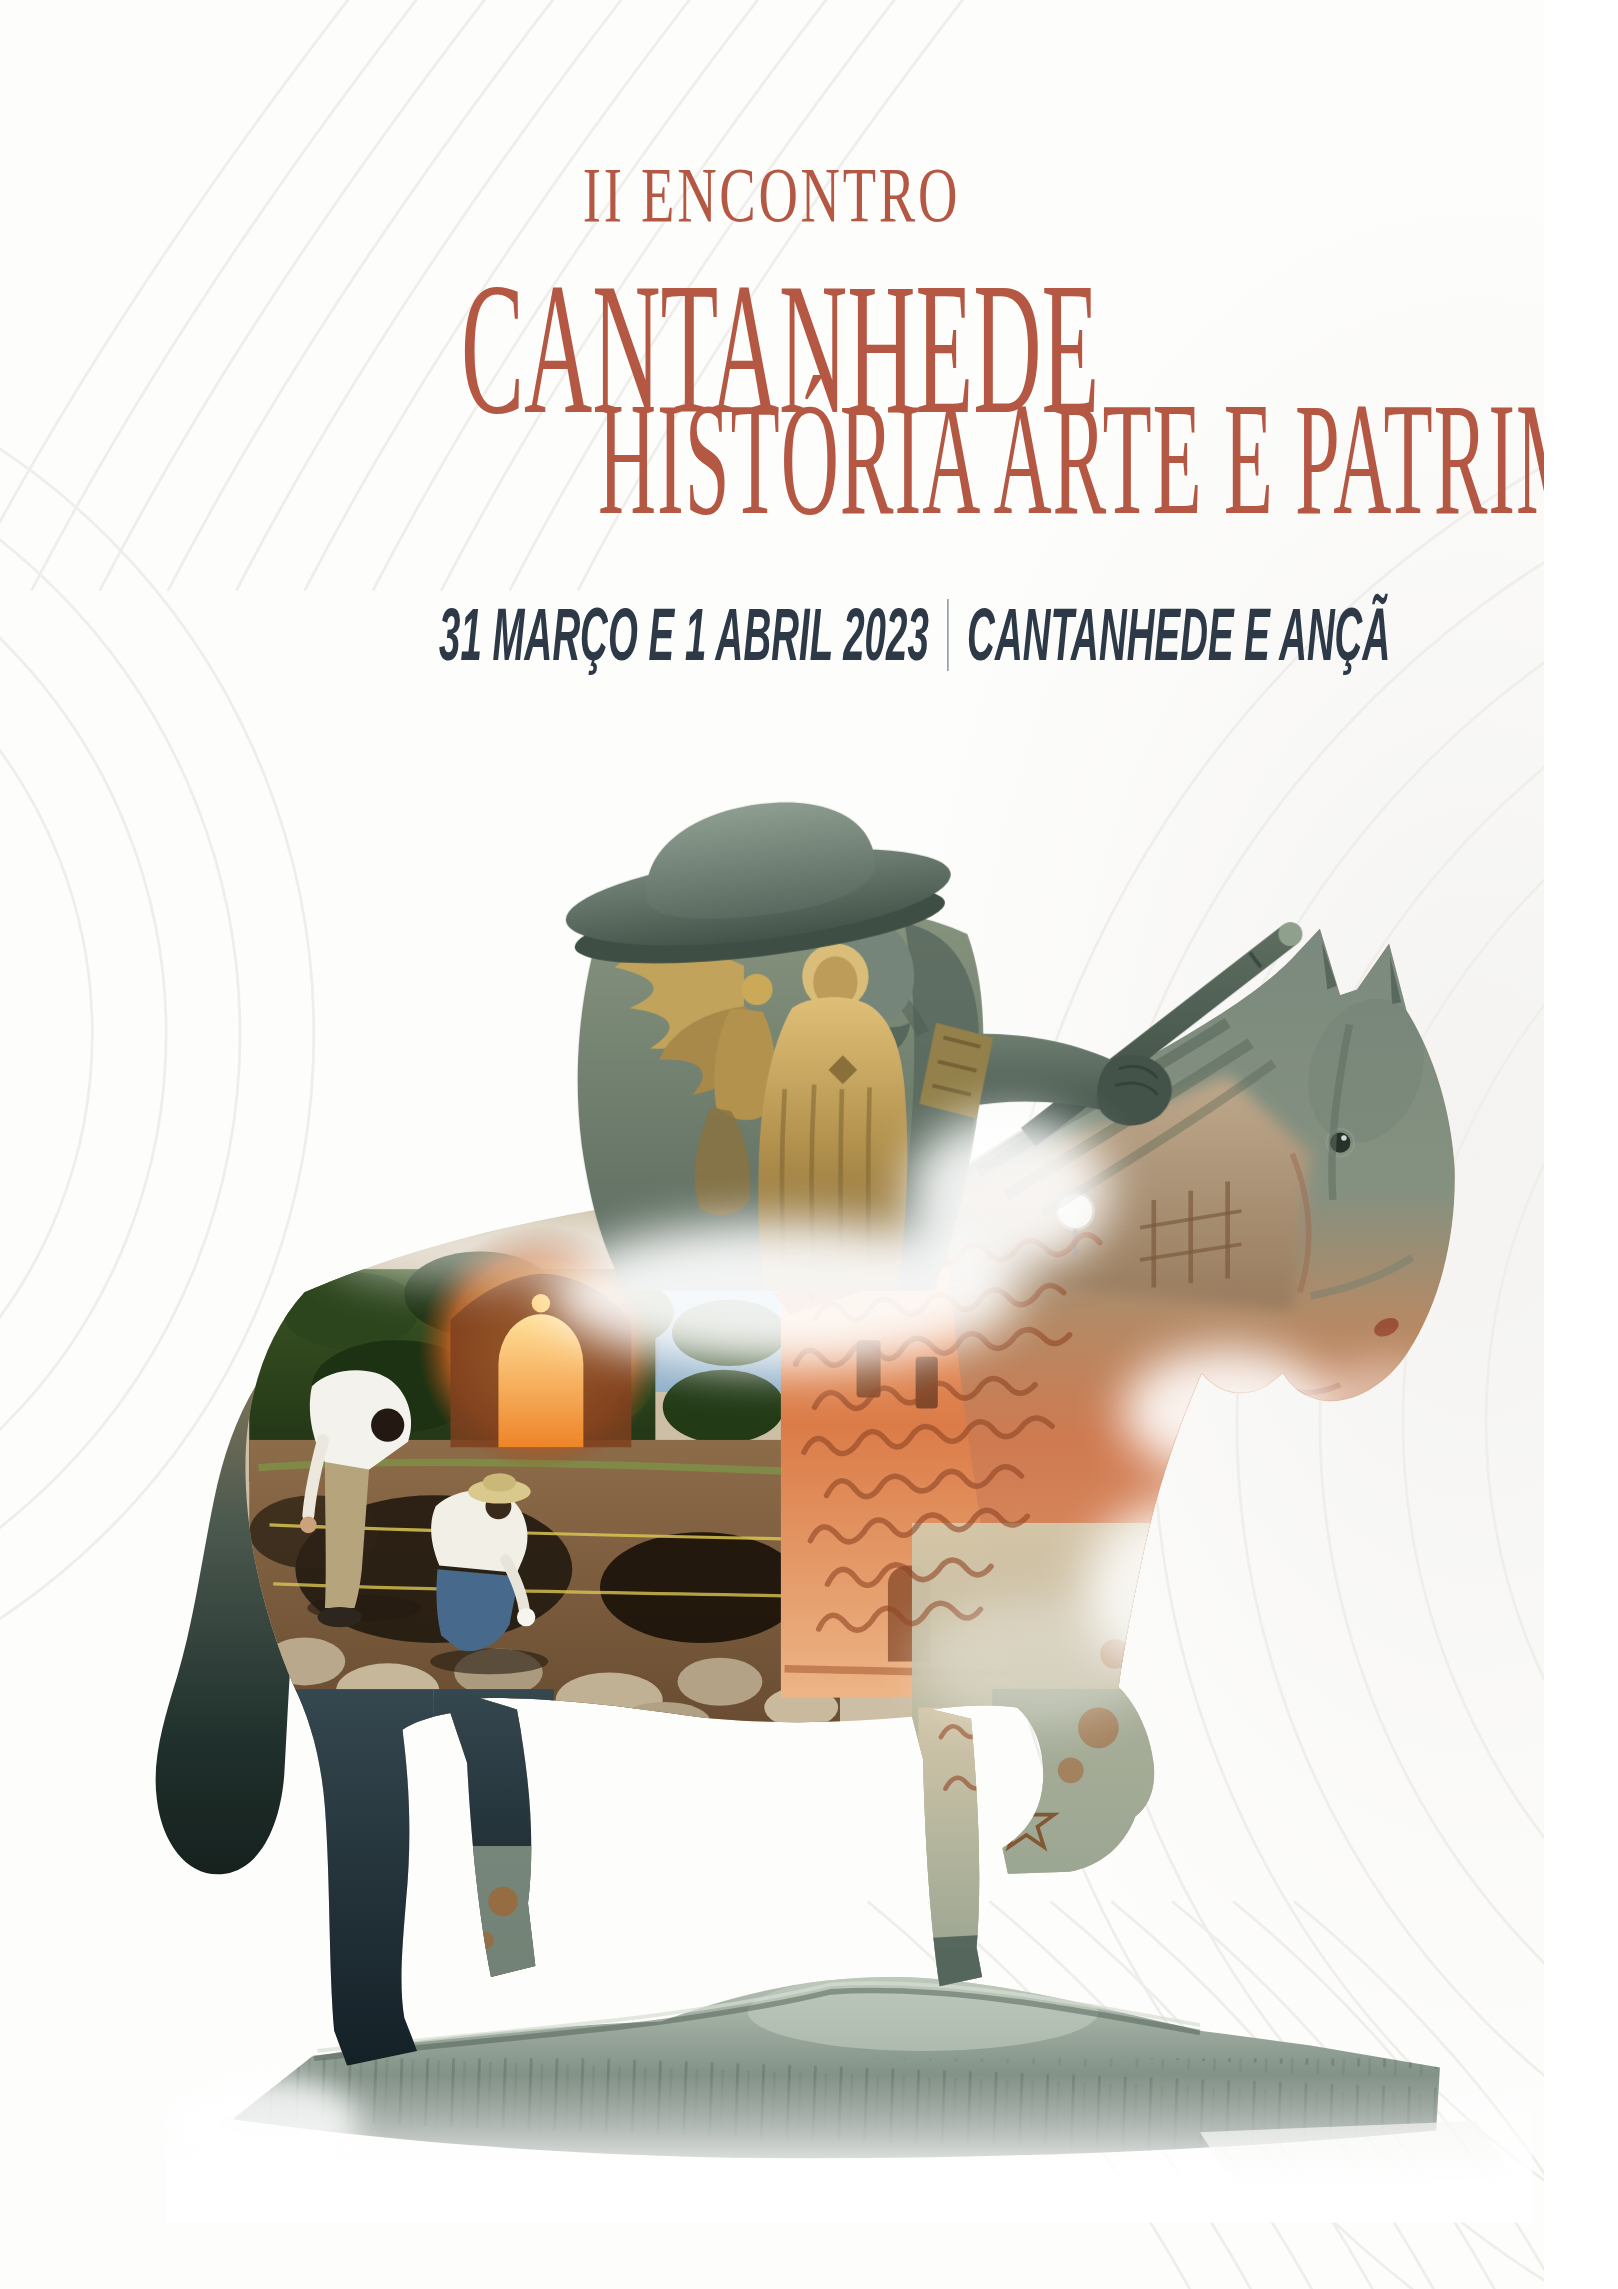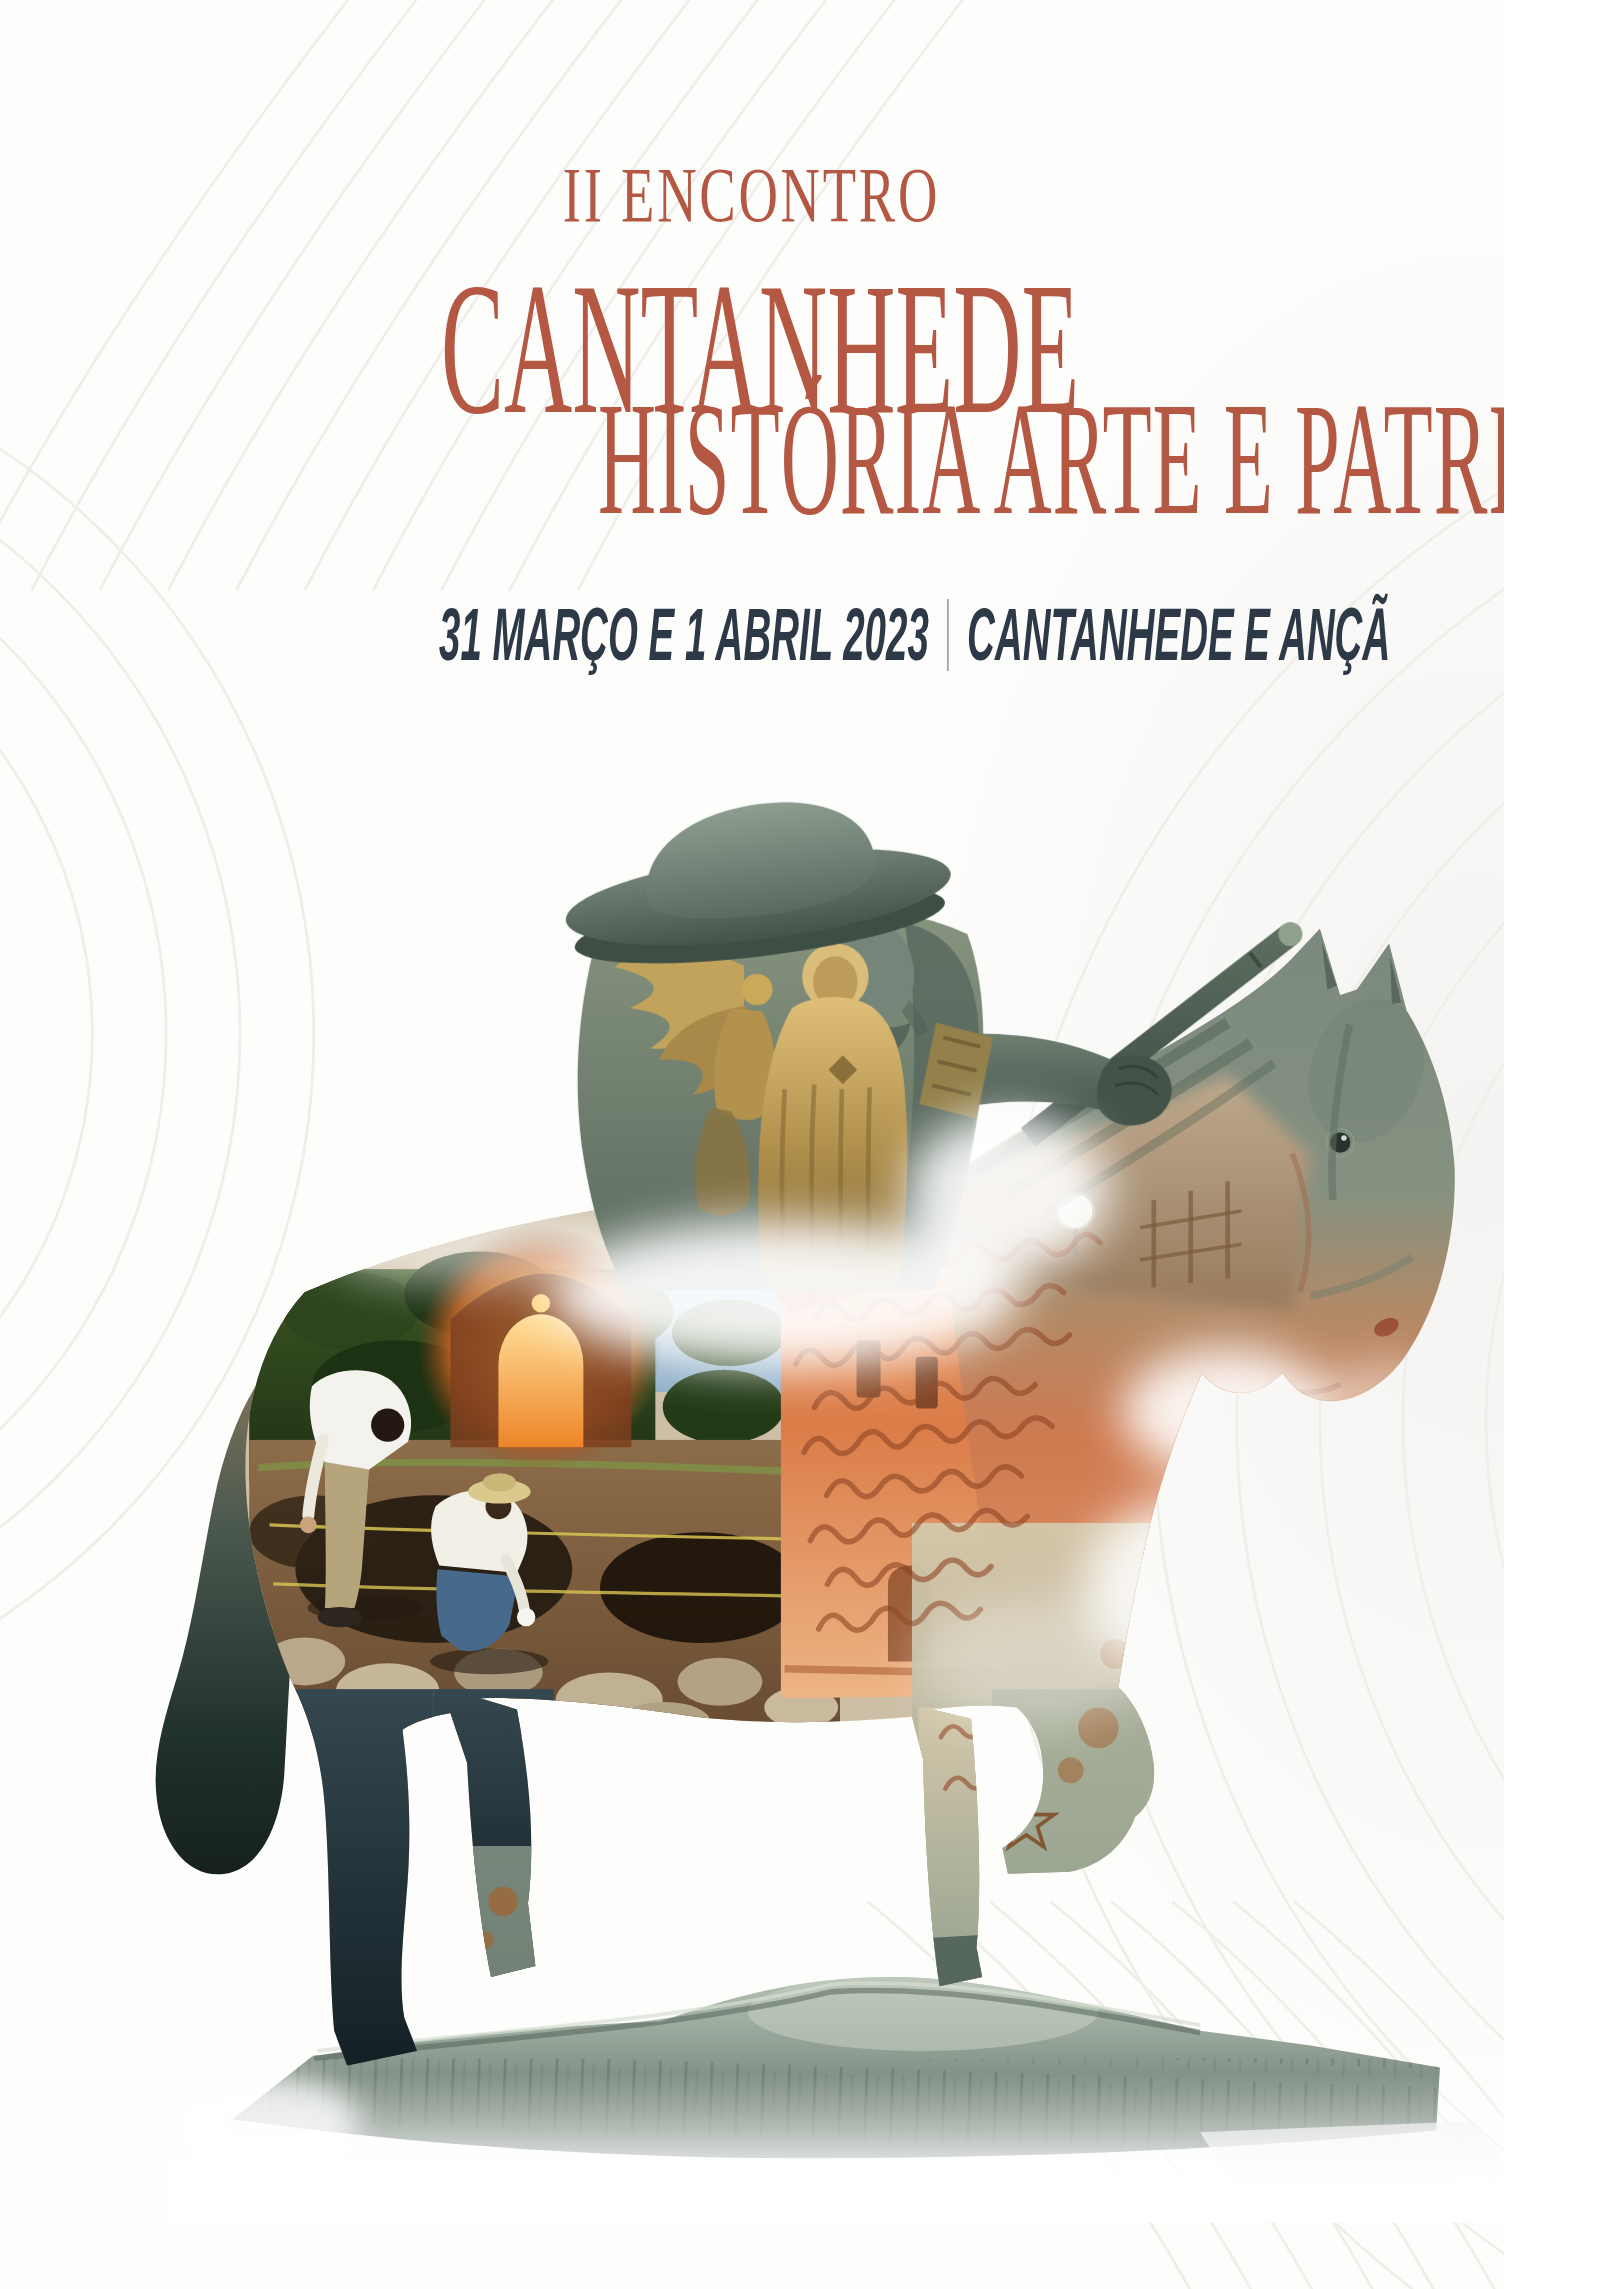--- a/index.html
+++ b/index.html
@@ -3,20 +3,21 @@
 <meta charset="utf-8">
 <style>
   html,body{margin:0;padding:0;background:#ffffff;}
   .poster{
     position:relative;
     width:1504px;height:2290px;
     overflow:hidden;
     background:#fdfdfc;
     background-image:radial-gradient(ellipse 831px 1384px at 1477px 1154px, #f4f3f1 0%, rgba(244,243,241,0) 70%);
     font-family:"Liberation Serif", serif;
+    padding-left:40px;
   }
   .art{position:absolute;left:0;top:0;width:1619px;height:2290px;z-index:1;}
   .header{position:absolute;left:0;top:0;width:100%;z-index:2;text-align:center;}
   .line{position:absolute;left:0;width:100%;text-align:center;white-space:nowrap;line-height:1;}
   .condense{display:inline-block;transform-origin:50% 50%;}
   .edition{top:156px;font-size:78px;color:#b45843;letter-spacing:.05em;font-weight:400;}
   .edition .condense{transform:scaleX(.70);}
   .title{top:246px;font-size:189px;color:#b45843;font-weight:400;margin:8px;}
   .title .condense{transform:scaleX(.50);}
   .subtitle{top:379px;font-size:161px;color:#b45843;font-weight:400;margin:0;letter-spacing:.012em;}

